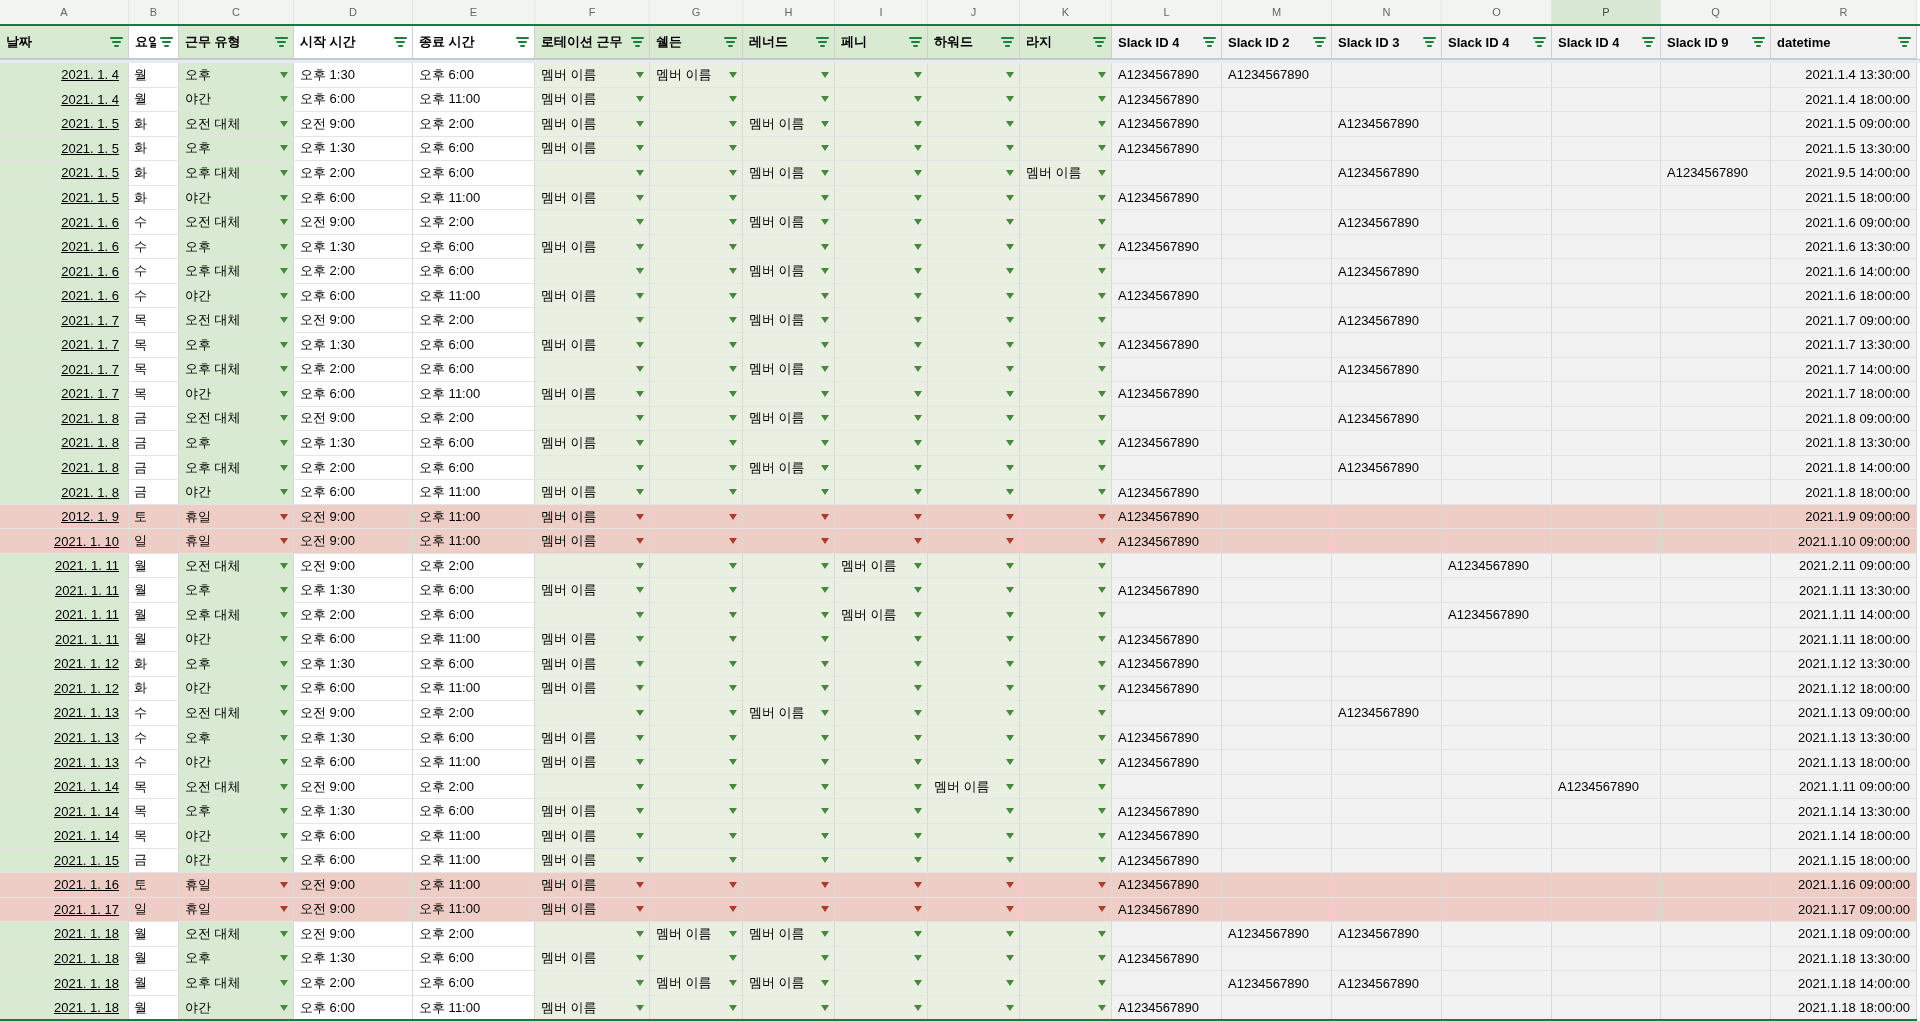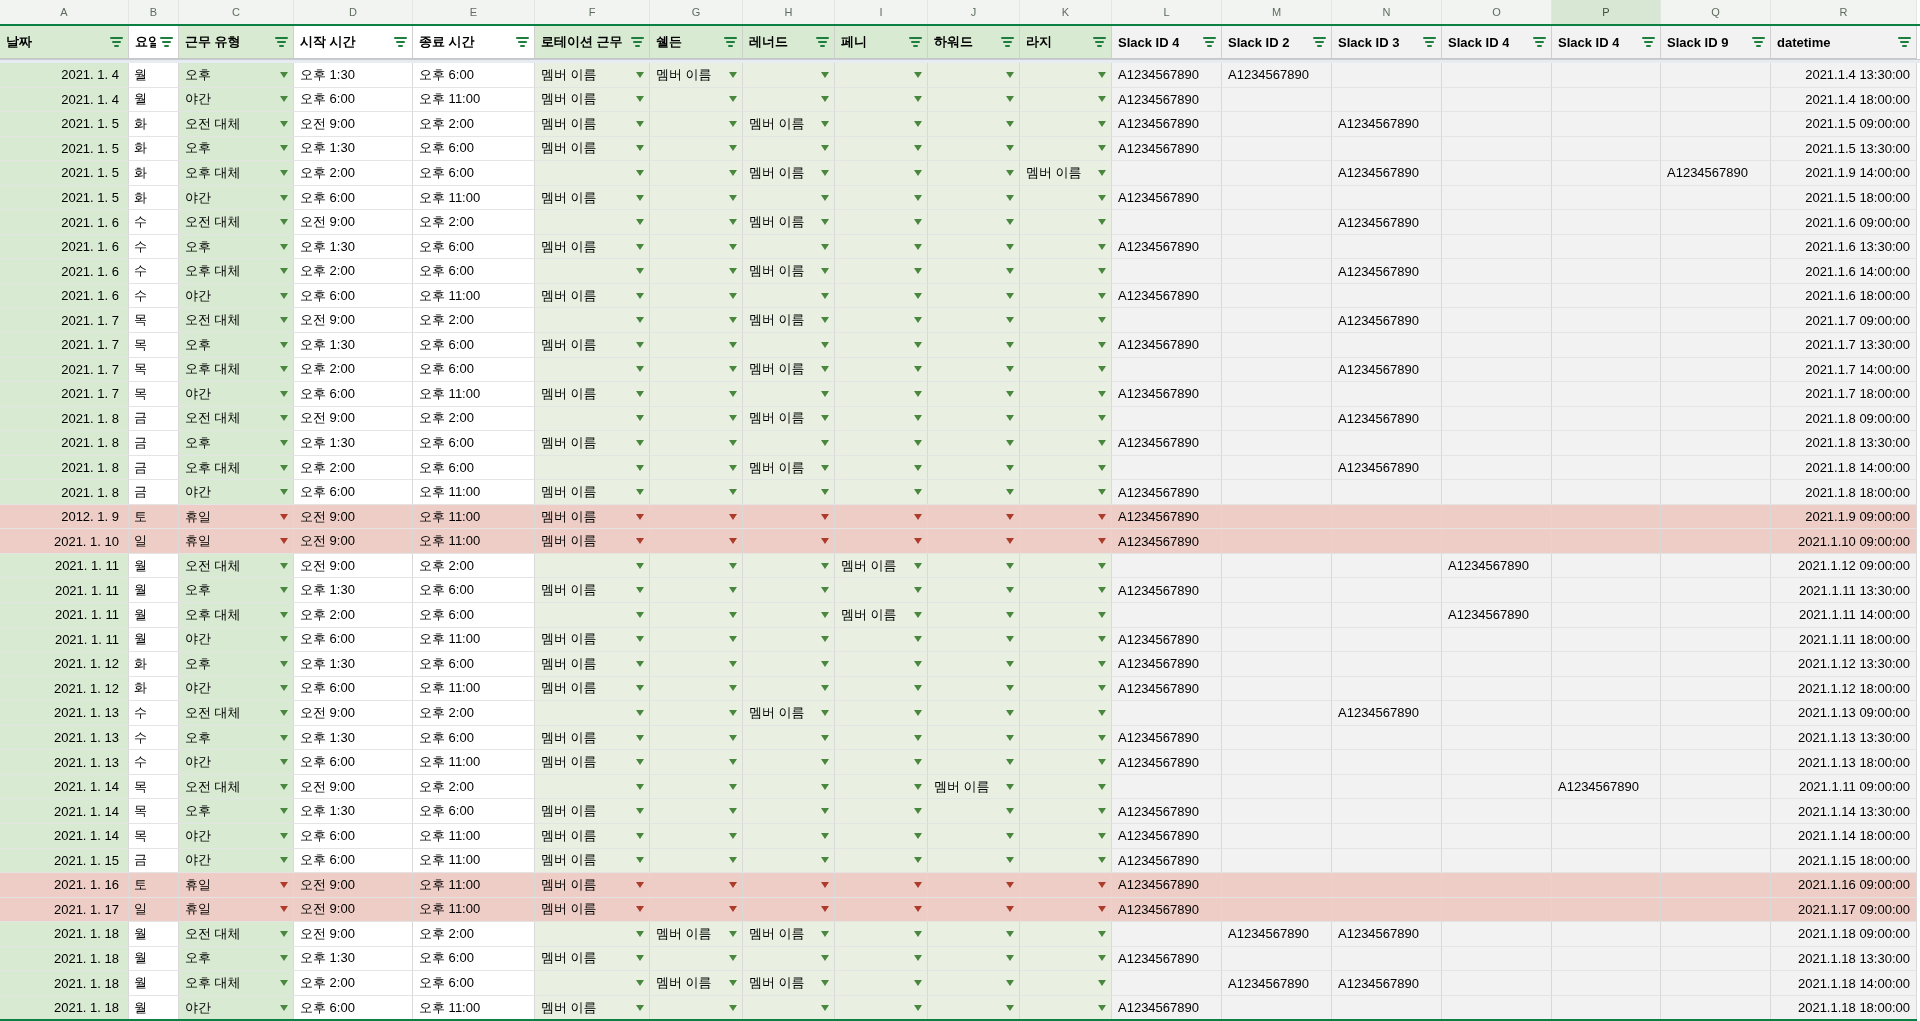--- a/index.html
+++ b/index.html
@@ -54,21 +54,21 @@
     border-right:1px solid #d9d9d9;border-bottom:1px solid #e4e4e4;
     font-size:13px;color:#000;display:flex;align-items:center;
     overflow:hidden;white-space:nowrap;padding:0 6px;position:relative;
   }
   .bg-g{background:#d9ead3;}
   .bg-lg{background:#e9f0e2;}
   .bg-w{background:#ffffff;}
   .bg-gr{background:#f2f2f2;}
   .row.holiday .cell{background:#eecdc6;}
   .ar{justify-content:flex-end;}
-  .col-A{padding-right:9px;}
+  .col-A{padding-right:9px;text-decoration:underline;}
   .col-B{padding-left:5px;}
   .has-arrow{padding-right:17px;}
   .arrow{
     width:0;height:0;border-left:4.5px solid transparent;border-right:4.5px solid transparent;
     border-top:6px solid #48873d;position:absolute;right:5px;top:50%;
     transform:translateY(-50%);
   }
   .row.holiday .arrow{border-top-color:#ad3b2b;}
 </style>
 </head>
@@ -549,21 +549,21 @@
         <div class="cell bg-gr col-O" style="width: 110px;">
           <span></span>
         </div>
         <div class="cell bg-gr col-P" style="width: 109px;">
           <span></span>
         </div>
         <div class="cell bg-gr col-Q" style="width: 110px;">
           <span>A1234567890</span>
         </div>
         <div class="cell bg-gr col-R ar" style="width: 146px;">
-          <span>2021.1.9 14:00:00</span>
+          <span>2021.9.5 14:00:00</span>
         </div>
       </div>
       <div class="row">
         <div class="cell bg-g col-A ar" style="width: 129px;">
           <span>2021. 1. 5</span>
         </div>
         <div class="cell bg-w col-B" style="width: 50px;">
           <span>화</span>
         </div>
         <div class="cell bg-g col-C has-arrow" style="width: 115px;">
@@ -1557,21 +1557,21 @@
         <div class="cell bg-gr col-O" style="width: 110px;">
           <span>A1234567890</span>
         </div>
         <div class="cell bg-gr col-P" style="width: 109px;">
           <span></span>
         </div>
         <div class="cell bg-gr col-Q" style="width: 110px;">
           <span></span>
         </div>
         <div class="cell bg-gr col-R ar" style="width: 146px;">
-          <span>2021.1.12 09:00:00</span>
+          <span>2021.2.11 09:00:00</span>
         </div>
       </div>
       <div class="row">
         <div class="cell bg-g col-A ar" style="width: 129px;">
           <span>2021. 1. 11</span>
         </div>
         <div class="cell bg-w col-B" style="width: 50px;">
           <span>월</span>
         </div>
         <div class="cell bg-g col-C has-arrow" style="width: 115px;">

